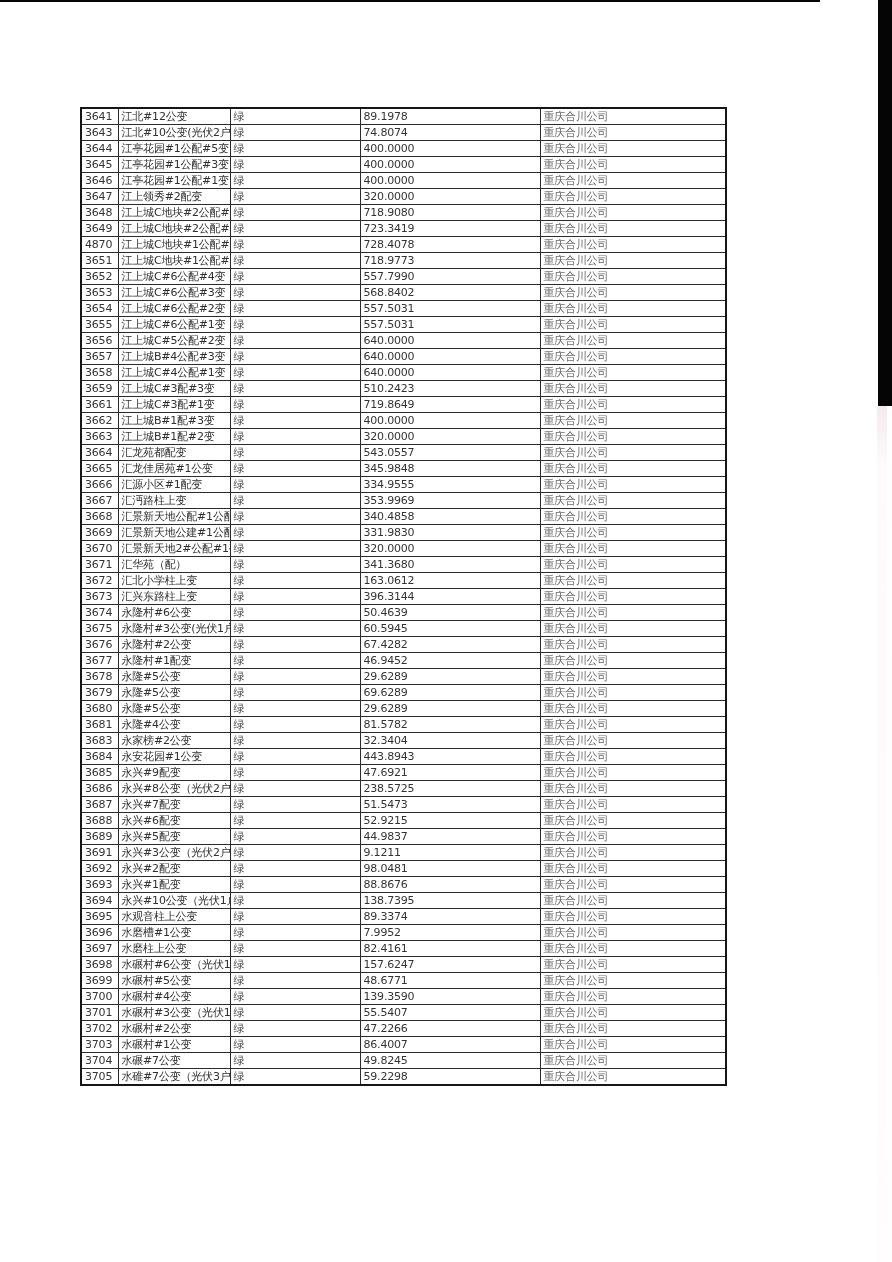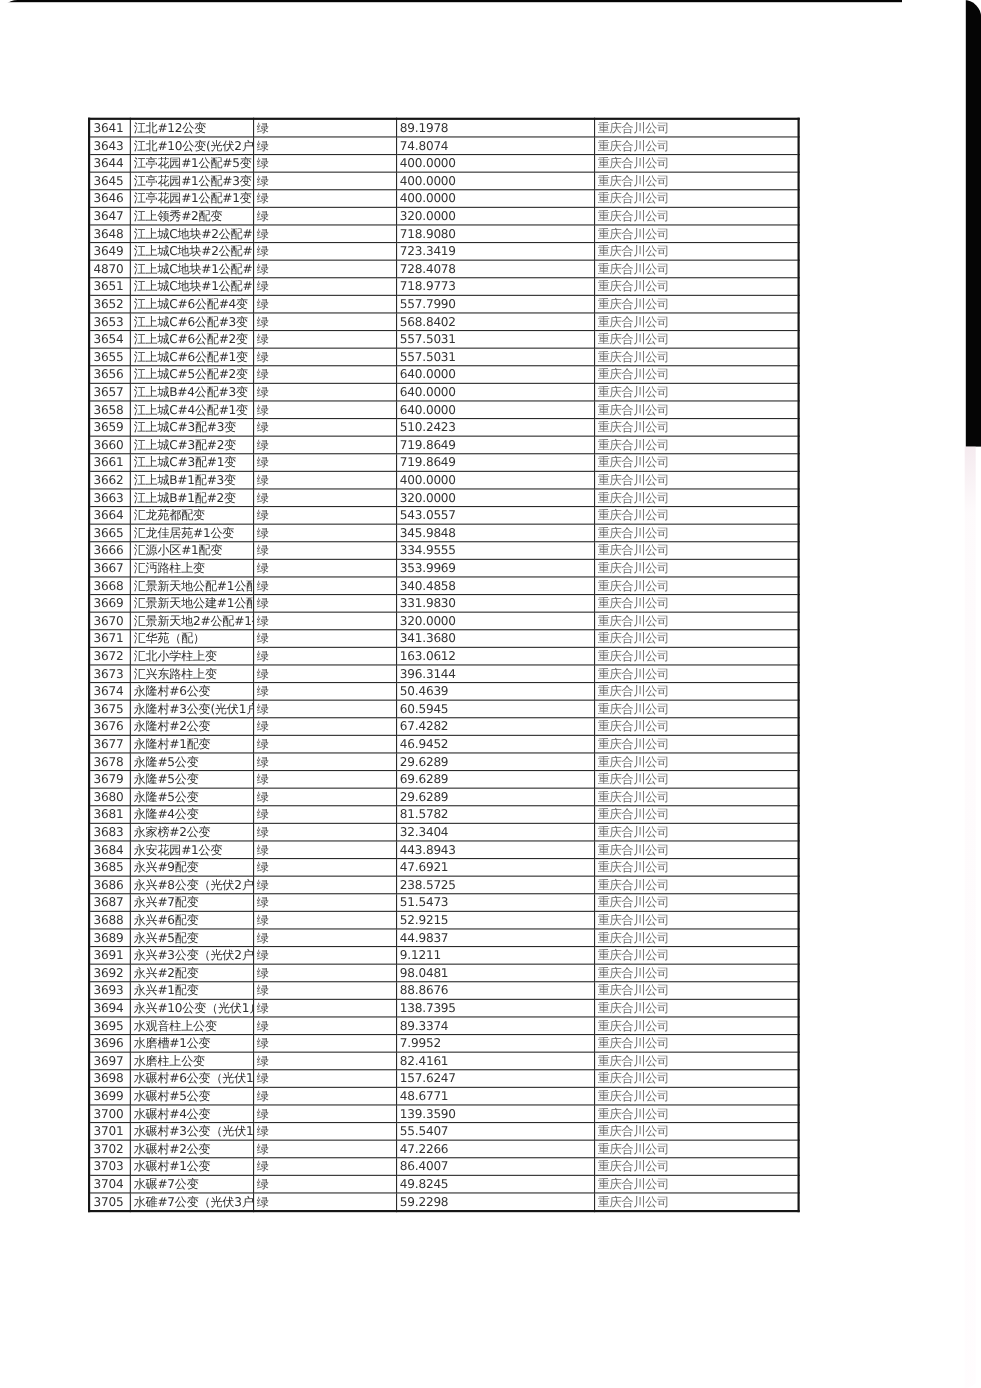--- a/index.html
+++ b/index.html
@@ -2,21 +2,20 @@
 <html><head>
 <meta charset="utf-8">
 <style>
   html,body{margin:0;padding:0;background:#ffffff;}
   #page{
     position:relative;
     width:892px;height:1262px;
     background:#ffffff;
     overflow:hidden;
     font-family:"DejaVu Sans","Liberation Sans",sans-serif;
-    border-radius:16px;
   }
   
   #top-scan-line{
     position:absolute;left:0;top:0;width:820px;height:2px;
     background:#050505;
   }
   #right-scan-bar{
     position:absolute;left:878px;top:0;width:14px;height:406px;
     background:#050505;
   }
@@ -190,27 +189,20 @@
           <td class="c-company">重庆合川公司</td>
         </tr>
         <tr>
           <td class="c-index">3659</td>
           <td class="c-name">江上城C#3配#3变</td>
           <td class="c-status">绿</td>
           <td class="c-value">510.2423</td>
           <td class="c-company">重庆合川公司</td>
         </tr>
         <tr>
-          <td class="c-index">3660</td>
-          <td class="c-name">江上城C#3配#2变</td>
-          <td class="c-status">绿</td>
-          <td class="c-value">719.8649</td>
-          <td class="c-company">重庆合川公司</td>
-        </tr>
-        <tr>
           <td class="c-index">3661</td>
           <td class="c-name">江上城C#3配#1变</td>
           <td class="c-status">绿</td>
           <td class="c-value">719.8649</td>
           <td class="c-company">重庆合川公司</td>
         </tr>
         <tr>
           <td class="c-index">3662</td>
           <td class="c-name">江上城B#1配#3变</td>
           <td class="c-status">绿</td>

